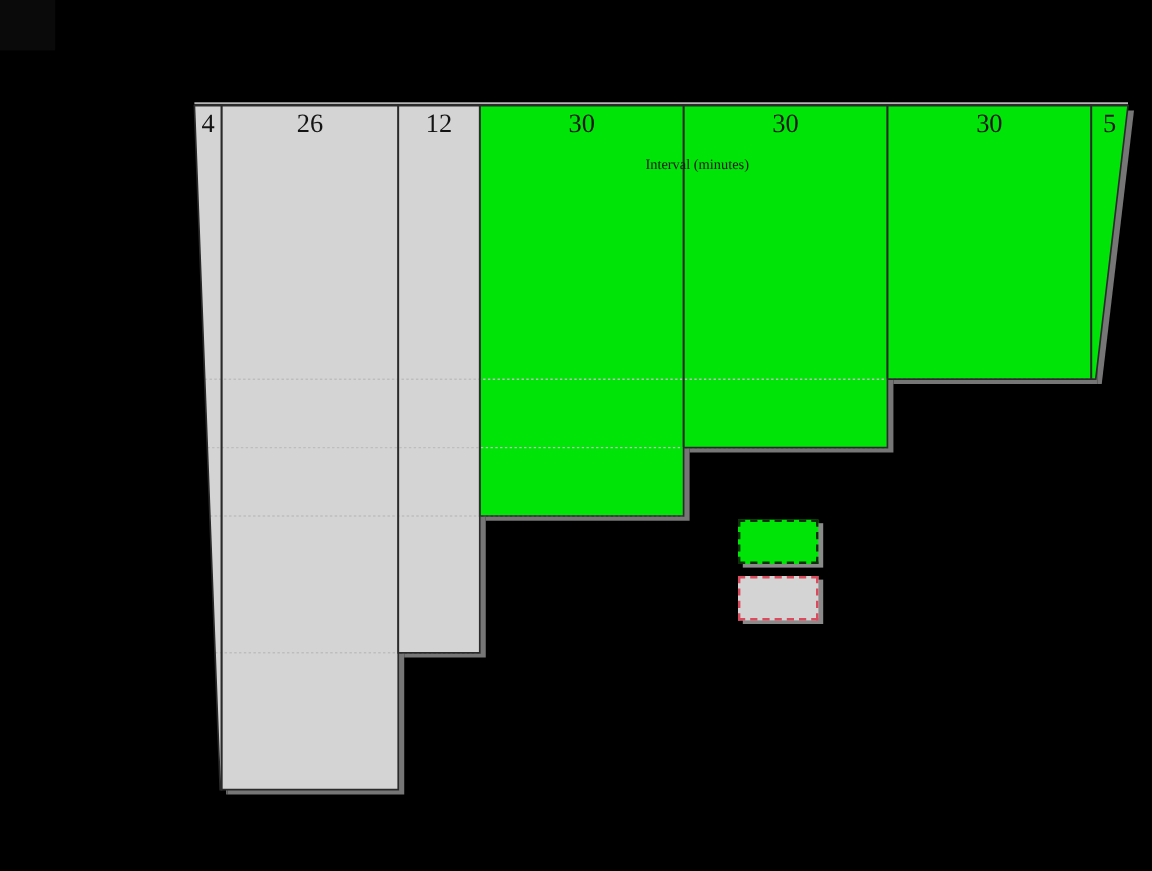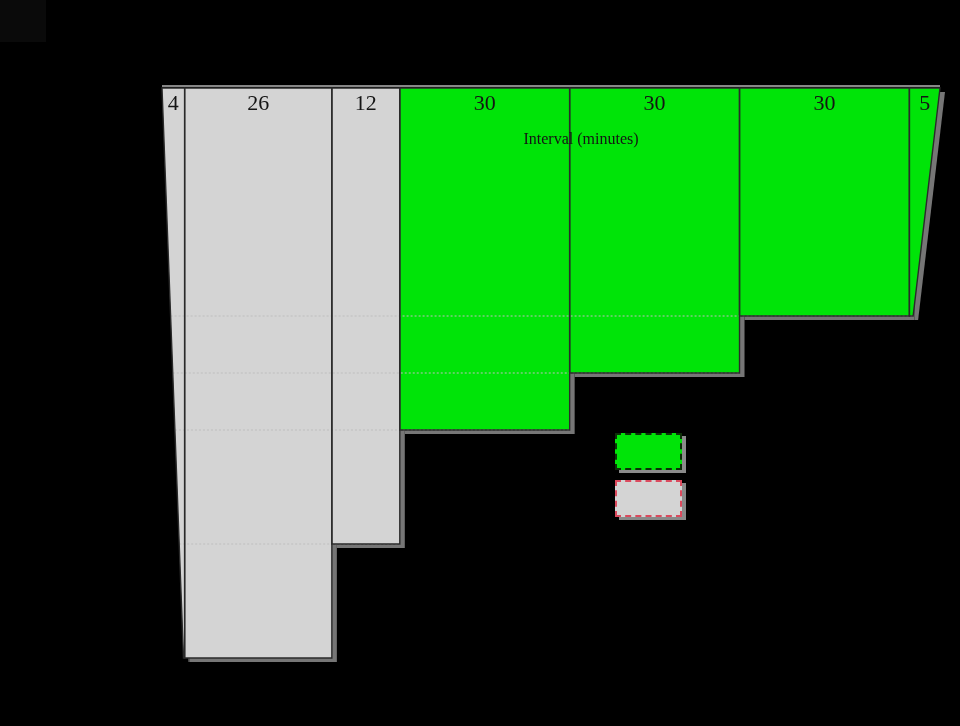--- a/index.html
+++ b/index.html
@@ -1,21 +1,21 @@
 <!DOCTYPE html>
 <html><head>
 <meta charset="utf-8">
 <style>
   html,body{margin:0;padding:0;background:#000;}
   .stage{position:relative;width:960px;height:726px;background:#000;overflow:hidden;
          font-family:"Liberation Serif",serif;}
   .corner-artifact{position:absolute;left:0;top:0;width:46px;height:42px;background:#0a0a0a;}
   #chart-svg{position:absolute;left:0;top:0;}
   .chart-title{position:absolute;left:581px;top:130px;transform:translateX(-50%);
-               font-size:16px;color:#141414;white-space:nowrap;}
+               font-size:12px;color:#141414;white-space:nowrap;}
   .legend{position:absolute;left:615px;top:433px;width:80px;height:90px;}
   .swatch{position:absolute;left:0;width:67px;height:37px;box-sizing:border-box;
           border:2px dashed #000;box-shadow:4px 3px 0 #8a8a8a;}
   .swatch-green{top:0;}
   .swatch-gray{top:47px;}
 </style>
 </head>
 <body>
 
 <div class="stage">

